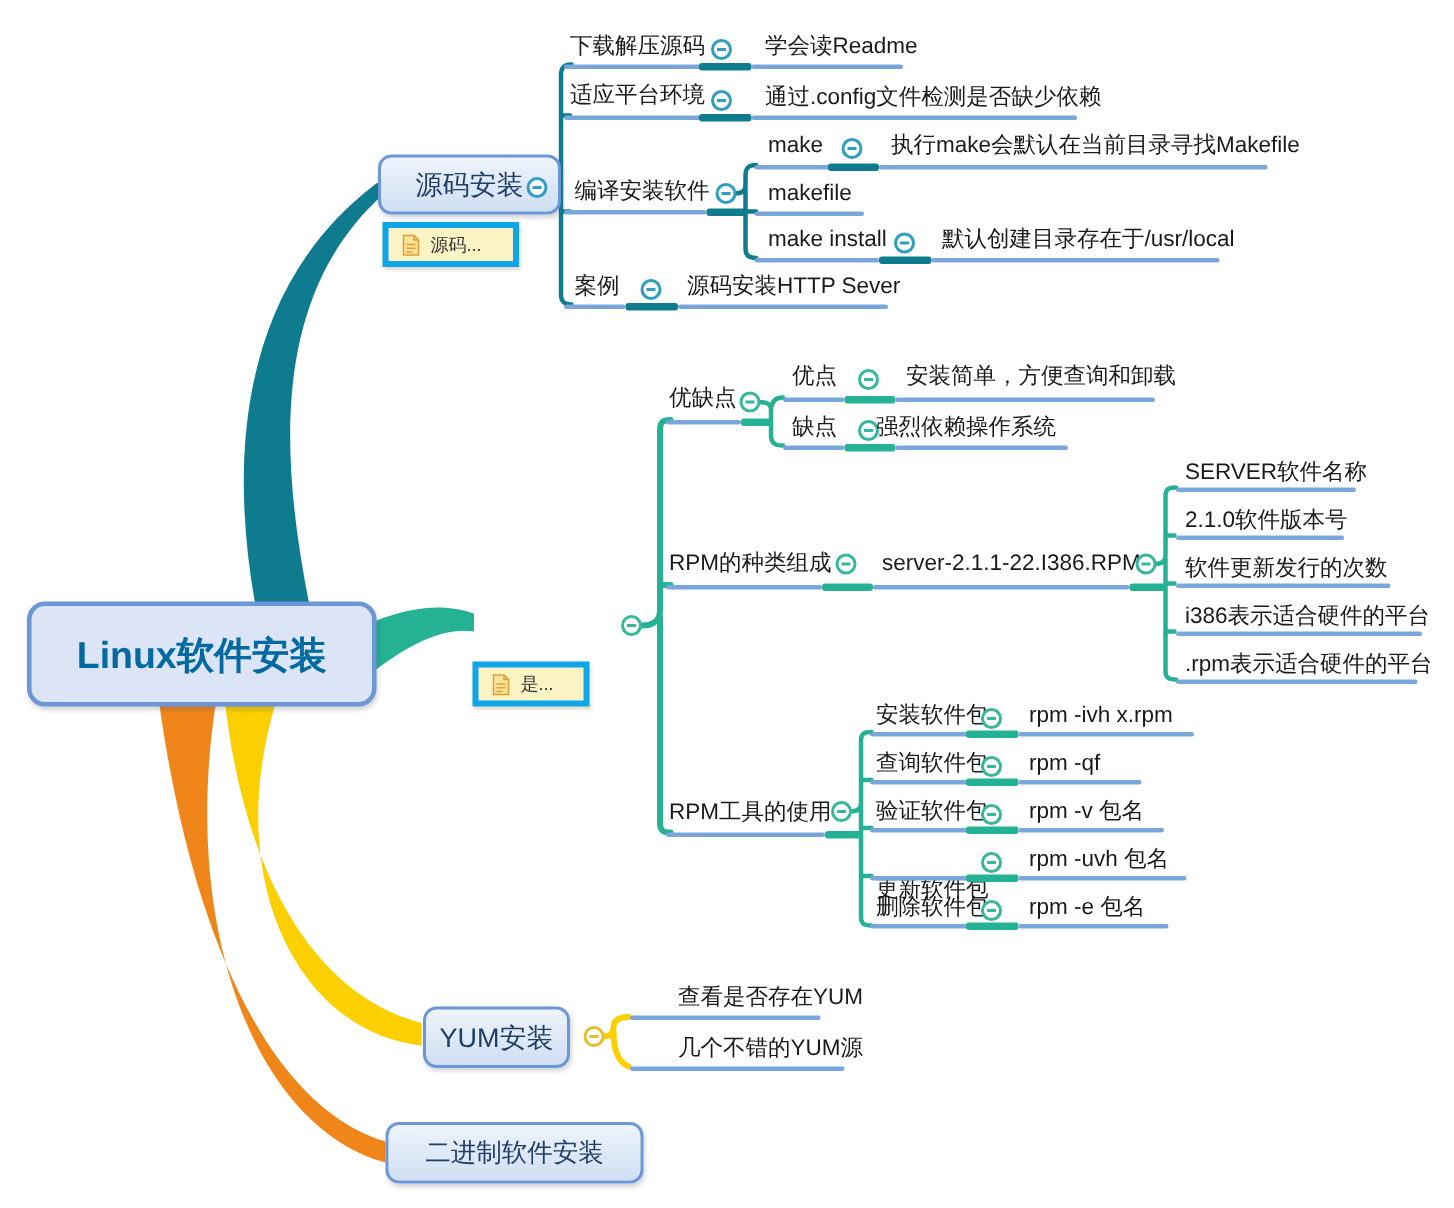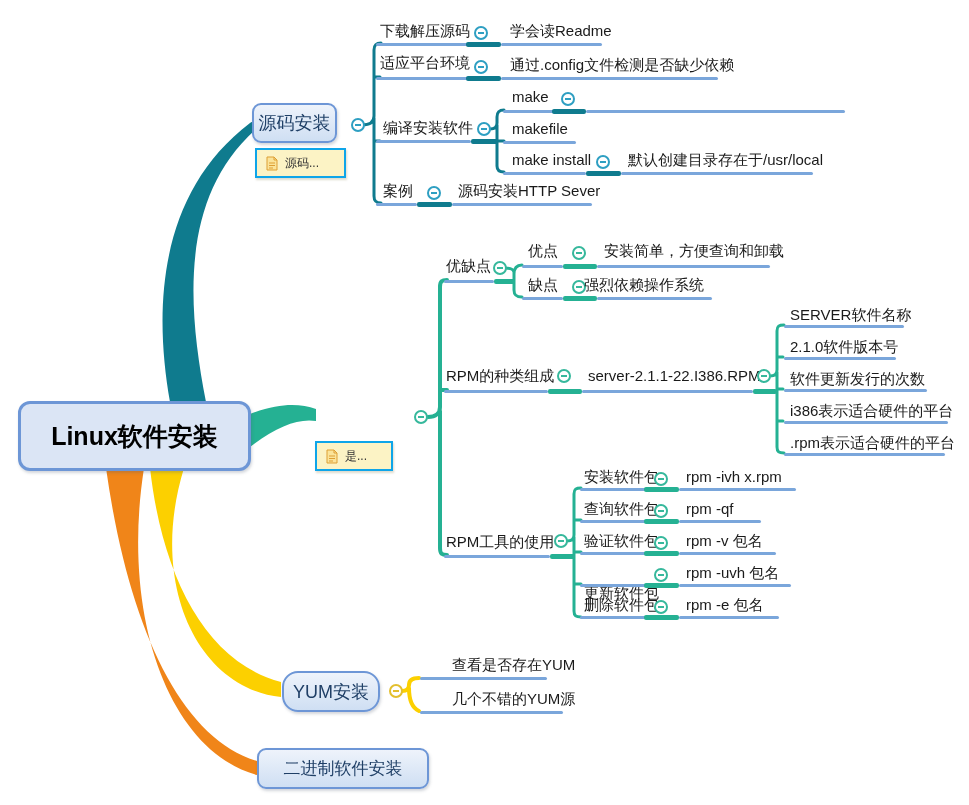--- a/index.html
+++ b/index.html
@@ -5,36 +5,36 @@
   html,body{margin:0;padding:0;background:#fff;}
   .canvas{position:relative;width:969px;height:805px;background:#fff;overflow:hidden;
           font-family:"Liberation Sans","DejaVu Sans",sans-serif;}
   svg.links{position:absolute;left:0;top:0;width:969px;height:805px;}
   
   .topic{position:absolute;box-sizing:border-box;border:2px solid #6d96d6;border-radius:9px;
          background:linear-gradient(180deg,#eef3fb 0%,#cfdff3 100%);
          color:#1f3f66;display:flex;align-items:center;justify-content:center;
          font-size:18px;box-shadow:1px 2px 3px rgba(80,90,110,.25);white-space:nowrap;}
   .root-topic{border-width:3px;border-radius:12px;background:#dbe5f5;
-              font-size:25px;font-weight:bold;color:#000000;}
+              font-size:25px;font-weight:bold;color:#0369a1;}
   
   .lbl{position:absolute;white-space:nowrap;font-size:15px;color:#1a1a1a;line-height:18px;}
   .ul{position:absolute;height:3px;background:#7aa6db;border-radius:2px;}
   .seg{position:absolute;height:5px;border-radius:2px;}
   .seg.src{background:#0f7b8e;}
   .seg.rpm{background:#25b193;}
   
   .cicon{position:absolute;width:14px;height:14px;box-sizing:border-box;border-radius:50%;
          background:#fff;border:2px solid;cursor:pointer;}
   .cicon::after{content:"";position:absolute;left:2px;right:2px;top:4px;height:2px;background:currentColor;}
   .ic-src{color:#2e9fc2;border-color:#2e9fc2;}
   .ic-rpm{color:#36b89c;border-color:#36b89c;}
   .ic-yum{color:#e3bf2e;border-color:#e3bf2e;}
   
-  .note{position:absolute;box-sizing:border-box;background:#fcf3c5;border:2px solid #0ea5e9;
+  .note{position:absolute;box-sizing:border-box;background:#fcf3c5;border:4px solid #0ea5e9;
         display:flex;align-items:center;gap:7px;font-size:12px;color:#333;padding:0 9px;
         box-shadow:1px 2px 2px rgba(120,110,60,.25);}
 </style>
 </head>
 <body>
 
 <div class="canvas">
 
   <svg class="links">
 
@@ -58,21 +58,21 @@
 
     <path d="M567,541 C572,541 574,539 574,535 L574,494 C574,489 576,488 581,488 M574,537 L574,611 C574,616 576,617 581,617 M574,520 L581,520 M574,552 L581,552 M574,584 L581,584" fill="none" stroke="#25b193" stroke-width="3" stroke-linecap="round"></path>
 
     <path d="M402,691 C407,691 409,689 409,685 C409,681 412,678 419,678 M409,688 C409,695 410,707 419,711" fill="none" stroke="#fcd000" stroke-width="4" stroke-linecap="round"></path>
   </svg>
 
   <div class="topic root-topic" style="left:18px;top:401px;width:233px;height:70px;">
     <span>Linux软件安装</span>
   </div>
 
-  <div class="topic" style="left:252px;top:103px;width:85px;height:40px;">
+  <div class="topic" style="left:252px;top:103px;width:122px;height:40px;">
     <span>源码安装</span>
   </div>
   <div class="note" style="left:255px;top:148px;width:91px;height:30px;">
     <svg width="12" height="15" viewBox="0 0 12 15">
       <path d="M1,1 h7 l3,3 v10 h-10 z" fill="#fbe49a" stroke="#dd9f35" stroke-width="1"></path>
       <path d="M8,1 v3 h3" fill="none" stroke="#dd9f35" stroke-width="1"></path>
       <line x1="3" y1="7" x2="9" y2="7" stroke="#dd9f35" stroke-width="1"></line>
       <line x1="3" y1="9.5" x2="9" y2="9.5" stroke="#dd9f35" stroke-width="1"></line>
       <line x1="3" y1="12" x2="7" y2="12" stroke="#dd9f35" stroke-width="1"></line>
     </svg>
@@ -96,20 +96,21 @@
 
   <div class="lbl" style="left:383px;top:119px;">编译安装软件</div>
   <div class="ul" style="left:376px;top:140px;width:95px;"></div>
   <div class="cicon ic-src" style="left:477px;top:122px;"></div>
   <div class="seg src" style="left:471px;top:139px;width:27px;"></div>
 
   <div class="lbl" style="left:512px;top:88px;">make</div>
   <div class="ul" style="left:503px;top:110px;width:52px;"></div>
   <div class="cicon ic-src" style="left:561px;top:92px;"></div>
   <div class="seg src" style="left:552px;top:109px;width:34px;"></div>
+  <div class="lbl" style="left:594px;top:88px;">执行make会默认在当前目录寻找Makefile</div>
   <div class="ul" style="left:586px;top:110px;width:259px;"></div>
 
   <div class="lbl" style="left:512px;top:120px;">makefile</div>
   <div class="ul" style="left:503px;top:141px;width:73px;"></div>
 
   <div class="lbl" style="left:512px;top:151px;">make install</div>
   <div class="ul" style="left:503px;top:172px;width:83px;"></div>
   <div class="cicon ic-src" style="left:596px;top:155px;"></div>
   <div class="seg src" style="left:586px;top:171px;width:35px;"></div>
   <div class="lbl" style="left:628px;top:151px;">默认创建目录存在于/usr/local</div>
@@ -206,21 +207,21 @@
   <div class="lbl" style="left:686px;top:564px;">rpm -uvh 包名</div>
   <div class="ul" style="left:679px;top:584px;width:112px;"></div>
 
   <div class="lbl" style="left:584px;top:596px;">删除软件包</div>
   <div class="ul" style="left:580px;top:616px;width:66px;"></div>
   <div class="cicon ic-rpm" style="left:654px;top:600px;"></div>
   <div class="seg rpm" style="left:644px;top:615px;width:35px;"></div>
   <div class="lbl" style="left:686px;top:596px;">rpm -e 包名</div>
   <div class="ul" style="left:679px;top:616px;width:100px;"></div>
 
-  <div class="topic" style="left:282px;top:671px;width:98px;height:41px;border-radius:16px;">
+  <div class="topic" style="left:282px;top:671px;width:98px;height:41px;">
     <span>YUM安装</span>
   </div>
   <div class="cicon ic-yum" style="left:389px;top:684px;"></div>
   <div class="lbl" style="left:452px;top:656px;">查看是否存在YUM</div>
   <div class="ul" style="left:420px;top:677px;width:127px;"></div>
   <div class="lbl" style="left:452px;top:690px;">几个不错的YUM源</div>
   <div class="ul" style="left:420px;top:711px;width:143px;"></div>
 
   <div class="topic" style="left:257px;top:748px;width:172px;height:41px;font-size:17px;">
     <span>二进制软件安装</span>

